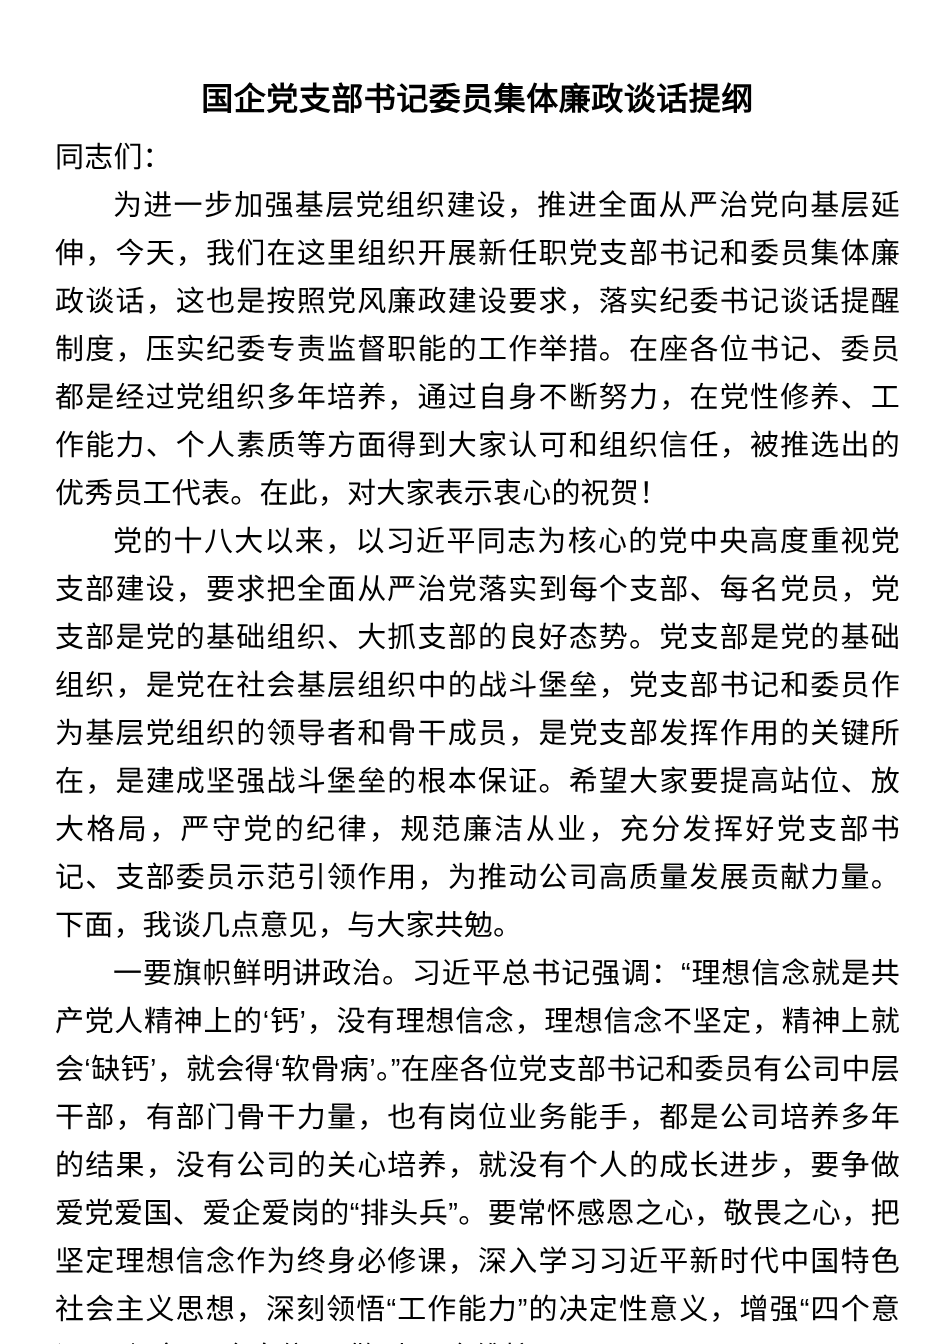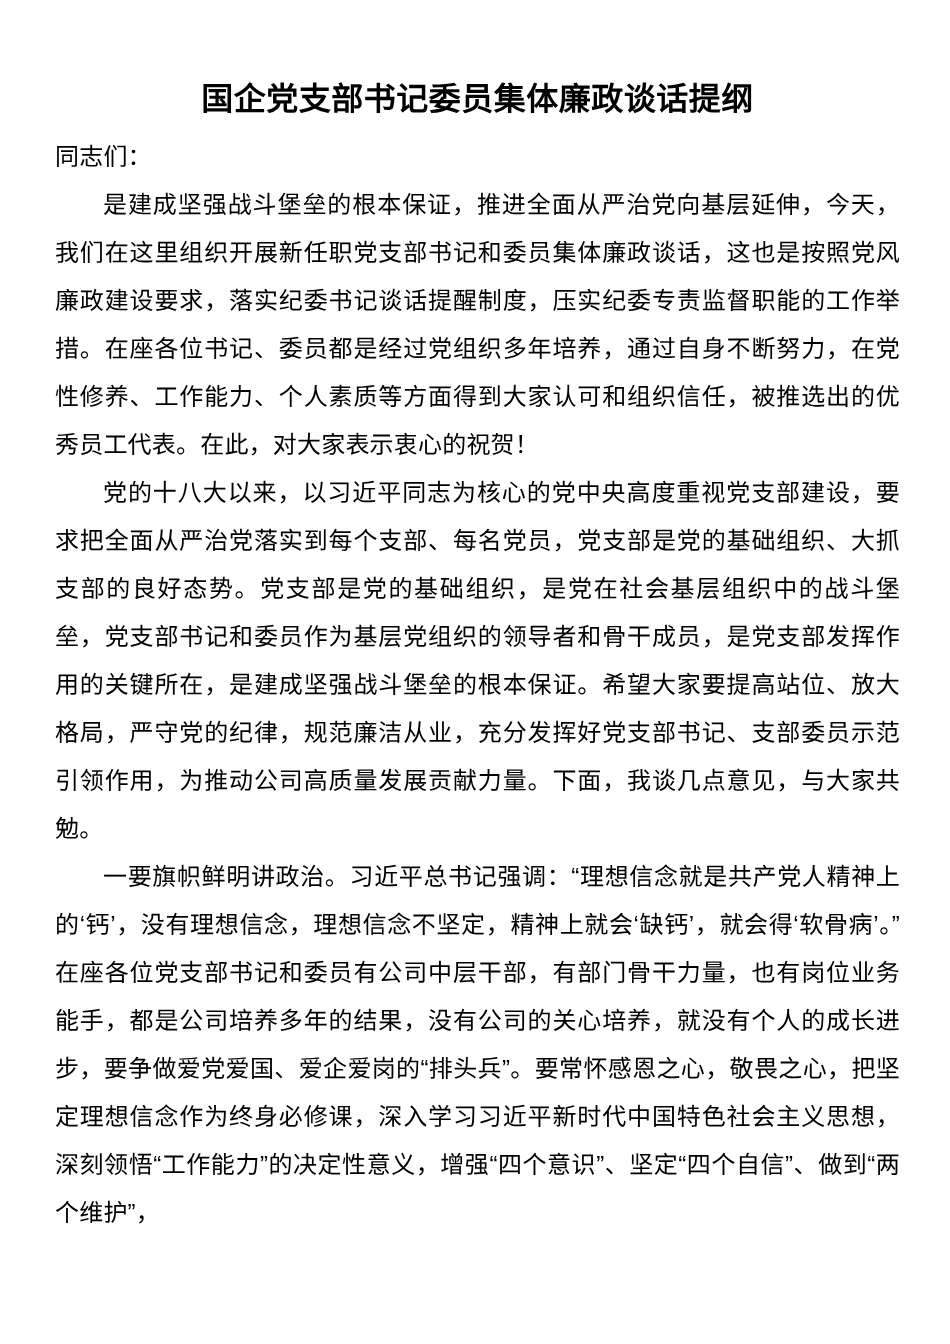--- a/index.html
+++ b/index.html
@@ -29,21 +29,21 @@
     font-weight: bold;
     text-align: center;
     letter-spacing: 0.5px;
     margin: 0;
     padding-top: 62px;
     padding-bottom: 6px;
     line-height: 1.35;
     color: #000000;
   }
   .para {
-    font-size: 24px;
+    font-size: 29px;
     line-height: 48px;
     margin: 0;
     text-align: justify;
     text-justify: inter-ideograph;
     letter-spacing: 0.2px;
     color: #000000;
     word-break: break-all;
   }
   .para.salutation {
     text-indent: 0;
@@ -59,20 +59,20 @@
 </head>
 <body>
 
 <div class="page">
   <div class="doc-body">
 
     <h1 class="doc-title">国企党支部书记委员集体廉政谈话提纲</h1>
 
     <p class="para salutation">同志们：</p>
 
-    <p class="para indent">是建成坚强战斗堡垒的根本保证，推进全面从严治党向基层延伸，今天，我们在这里组织开展新任职党支部书记和委员集体廉政谈话，这也是按照党风廉政建设要求，落实纪委书记谈话提醒制度，压实纪委专责监督职能的工作举措。在座各位书记、委员都是经过党组织多年培养，通过自身不断努力，在党性修养、工作能力、个人素质等方面得到大家认可和组织信任，被推选出的优秀员工代表。在此，对大家表示衷心的祝贺！</p>
+    <p class="para indent">为进一步加强基层党组织建设，推进全面从严治党向基层延伸，今天，我们在这里组织开展新任职党支部书记和委员集体廉政谈话，这也是按照党风廉政建设要求，落实纪委书记谈话提醒制度，压实纪委专责监督职能的工作举措。在座各位书记、委员都是经过党组织多年培养，通过自身不断努力，在党性修养、工作能力、个人素质等方面得到大家认可和组织信任，被推选出的优秀员工代表。在此，对大家表示衷心的祝贺！</p>
 
     <p class="para indent">党的十八大以来，以习近平同志为核心的党中央高度重视党支部建设，要求把全面从严治党落实到每个支部、每名党员，党支部是党的基础组织、大抓支部的良好态势。党支部是党的基础组织，是党在社会基层组织中的战斗堡垒，党支部书记和委员作为基层党组织的领导者和骨干成员，是党支部发挥作用的关键所在，是建成坚强战斗堡垒的根本保证。希望大家要提高站位、放大格局，严守党的纪律，规范廉洁从业，充分发挥好党支部书记、支部委员示范引领作用，为推动公司高质量发展贡献力量。下面，我谈几点意见，与大家共勉。</p>
 
     <p class="para indent clipped">一要旗帜鲜明讲政治。习近平总书记强调：“理想信念就是共产党人精神上的‘钙’，没有理想信念，理想信念不坚定，精神上就会‘缺钙’，就会得‘软骨病’。”在座各位党支部书记和委员有公司中层干部，有部门骨干力量，也有岗位业务能手，都是公司培养多年的结果，没有公司的关心培养，就没有个人的成长进步，要争做爱党爱国、爱企爱岗的“排头兵”。要常怀感恩之心，敬畏之心，把坚定理想信念作为终身必修课，深入学习习近平新时代中国特色社会主义思想，深刻领悟“工作能力”的决定性意义，增强“四个意识”、坚定“四个自信”、做到“两个维护”，</p>
 
   </div>
 </div>
 
 </body></html>

